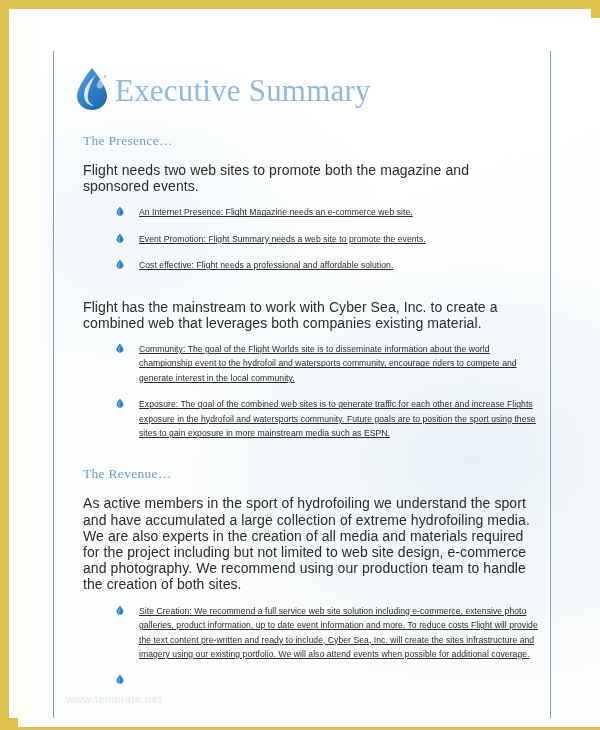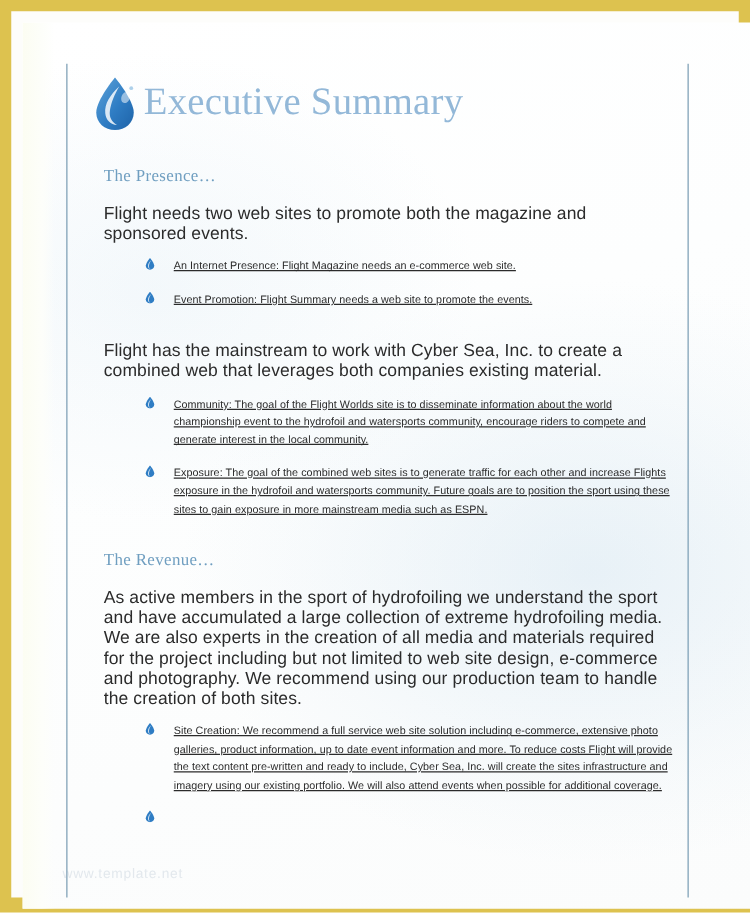--- a/index.html
+++ b/index.html
@@ -65,21 +65,21 @@
   #content {
     position: absolute;
     left: 57px;
     top: 35px;
     width: 460px;
   }
 
   
   #masthead {
     display: flex;
-    align-items: center;
+    align-items: flex-end;
     height: 56px;
     margin-bottom: 24px;
   }
   #logo-droplet {
     width: 34px;
     height: 44px;
     flex: 0 0 auto;
     margin-right: 6px;
     position: relative;
     top: 2px;
@@ -139,21 +139,21 @@
     position: absolute;
     left: 1px;
     top: 1px;
     width: 8px;
     height: 10px;
   }
 
   
   #watermark {
     position: absolute;
-    left: 32px;
+    left: 48px;
     bottom: 22px;
     font-family: "Liberation Sans", sans-serif;
     font-size: 11px;
     letter-spacing: 0.6px;
     color: rgba(160,180,196,0.28);
     white-space: nowrap;
     pointer-events: none;
   }
 </style>
 </head>
@@ -195,20 +195,27 @@
             </svg>
             <span>An Internet Presence: Flight Magazine needs an e-commerce web site.</span>
           </li>
           <li class="bullet-item">
             <svg class="bullet-drop" viewBox="0 0 8 10">
               <path d="M4 0.4 C4 0.4 0.6 4.4 0.6 6.6 C0.6 8.5 2.1 9.7 4 9.7 C5.9 9.7 7.4 8.5 7.4 6.6 C7.4 4.4 4 0.4 4 0.4 Z" fill="#2f7dc4"></path>
               <path d="M4.9 2.2 C3.2 3.8 2.2 5.4 2.4 7.1 C2.5 8.3 3.3 9.1 4.4 9.2 C3.4 8.7 3 7.8 3.2 6.6 C3.3 5.3 4 3.7 4.9 2.2 Z" fill="#ffffff" opacity="0.75"></path>
             </svg>
             <span>Event Promotion: Flight Summary needs a web site to promote the events.</span>
           </li>
+          <li class="bullet-item">
+            <svg class="bullet-drop" viewBox="0 0 8 10">
+              <path d="M4 0.4 C4 0.4 0.6 4.4 0.6 6.6 C0.6 8.5 2.1 9.7 4 9.7 C5.9 9.7 7.4 8.5 7.4 6.6 C7.4 4.4 4 0.4 4 0.4 Z" fill="#2f7dc4"></path>
+              <path d="M4.9 2.2 C3.2 3.8 2.2 5.4 2.4 7.1 C2.5 8.3 3.3 9.1 4.4 9.2 C3.4 8.7 3 7.8 3.2 6.6 C3.3 5.3 4 3.7 4.9 2.2 Z" fill="#ffffff" opacity="0.75"></path>
+            </svg>
+            <span>Cost effective: Flight needs a professional and affordable solution.</span>
+          </li>
         </ul>
       </div>
 
       <div class="section-block">
         <p class="body-para">Flight has the mainstream to work with Cyber Sea, Inc. to create a combined web that leverages both companies existing material.</p>
         <ul class="bullet-list">
           <li class="bullet-item">
             <svg class="bullet-drop" viewBox="0 0 8 10">
               <path d="M4 0.4 C4 0.4 0.6 4.4 0.6 6.6 C0.6 8.5 2.1 9.7 4 9.7 C5.9 9.7 7.4 8.5 7.4 6.6 C7.4 4.4 4 0.4 4 0.4 Z" fill="#2f7dc4"></path>
               <path d="M4.9 2.2 C3.2 3.8 2.2 5.4 2.4 7.1 C2.5 8.3 3.3 9.1 4.4 9.2 C3.4 8.7 3 7.8 3.2 6.6 C3.3 5.3 4 3.7 4.9 2.2 Z" fill="#ffffff" opacity="0.75"></path>

